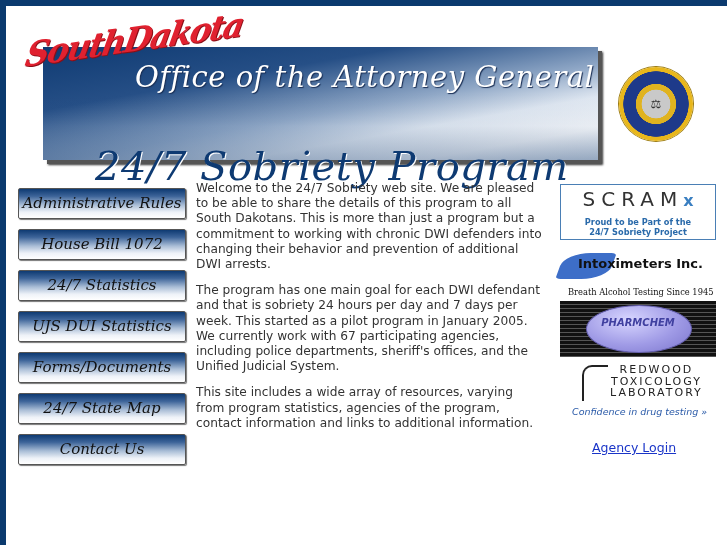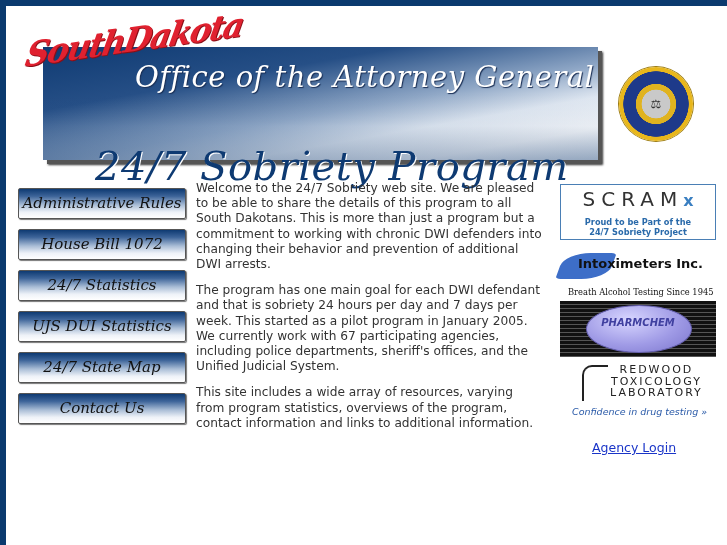--- a/index.html
+++ b/index.html
@@ -142,28 +142,29 @@
 <div class="banner-title2">24/7 Sobriety Program</div>
 <div class="seal">
   <span class="seal-inner">⚖</span>
 </div>
 
 <nav class="nav">
   <a class="nav-btn">Administrative Rules</a>
   <a class="nav-btn">House Bill 1072</a>
   <a class="nav-btn">24/7 Statistics</a>
   <a class="nav-btn">UJS DUI Statistics</a>
+  <a class="nav-btn">Forms/Documents</a>
   <a class="nav-btn">24/7 State Map</a>
   <a class="nav-btn">Contact Us</a>
 </nav>
 
 <div class="main">
   <p>Welcome to the 24/7 Sobriety web site. We are pleased to be able to share the details of this program to all South Dakotans. This is more than just a program but a commitment to working with chronic DWI defenders into changing their behavior and prevention of additional DWI arrests.</p>
   <p>The program has one main goal for each DWI defendant and that is sobriety 24 hours per day and 7 days per week. This started as a pilot program in January 2005. We currently work with 67 participating agencies, including police departments, sheriff's offices, and the Unified Judicial System.</p>
-  <p>This site includes a wide array of resources, varying from program statistics, overviews of the program, contact information and links to additional information.</p>
+  <p>This site includes a wide array of resources, varying from program statistics, agencies of the program, contact information and links to additional information.</p>
 </div>
 
 <div class="sponsors">
   <div class="scram">
     <div class="scram-logo"><span>SCRAM</span><span class="scram-x">x</span></div>
     <div class="scram-tag">
       <div>Proud to be Part of the</div>
       <div>24/7 Sobriety Project</div>
     </div>
   </div>

